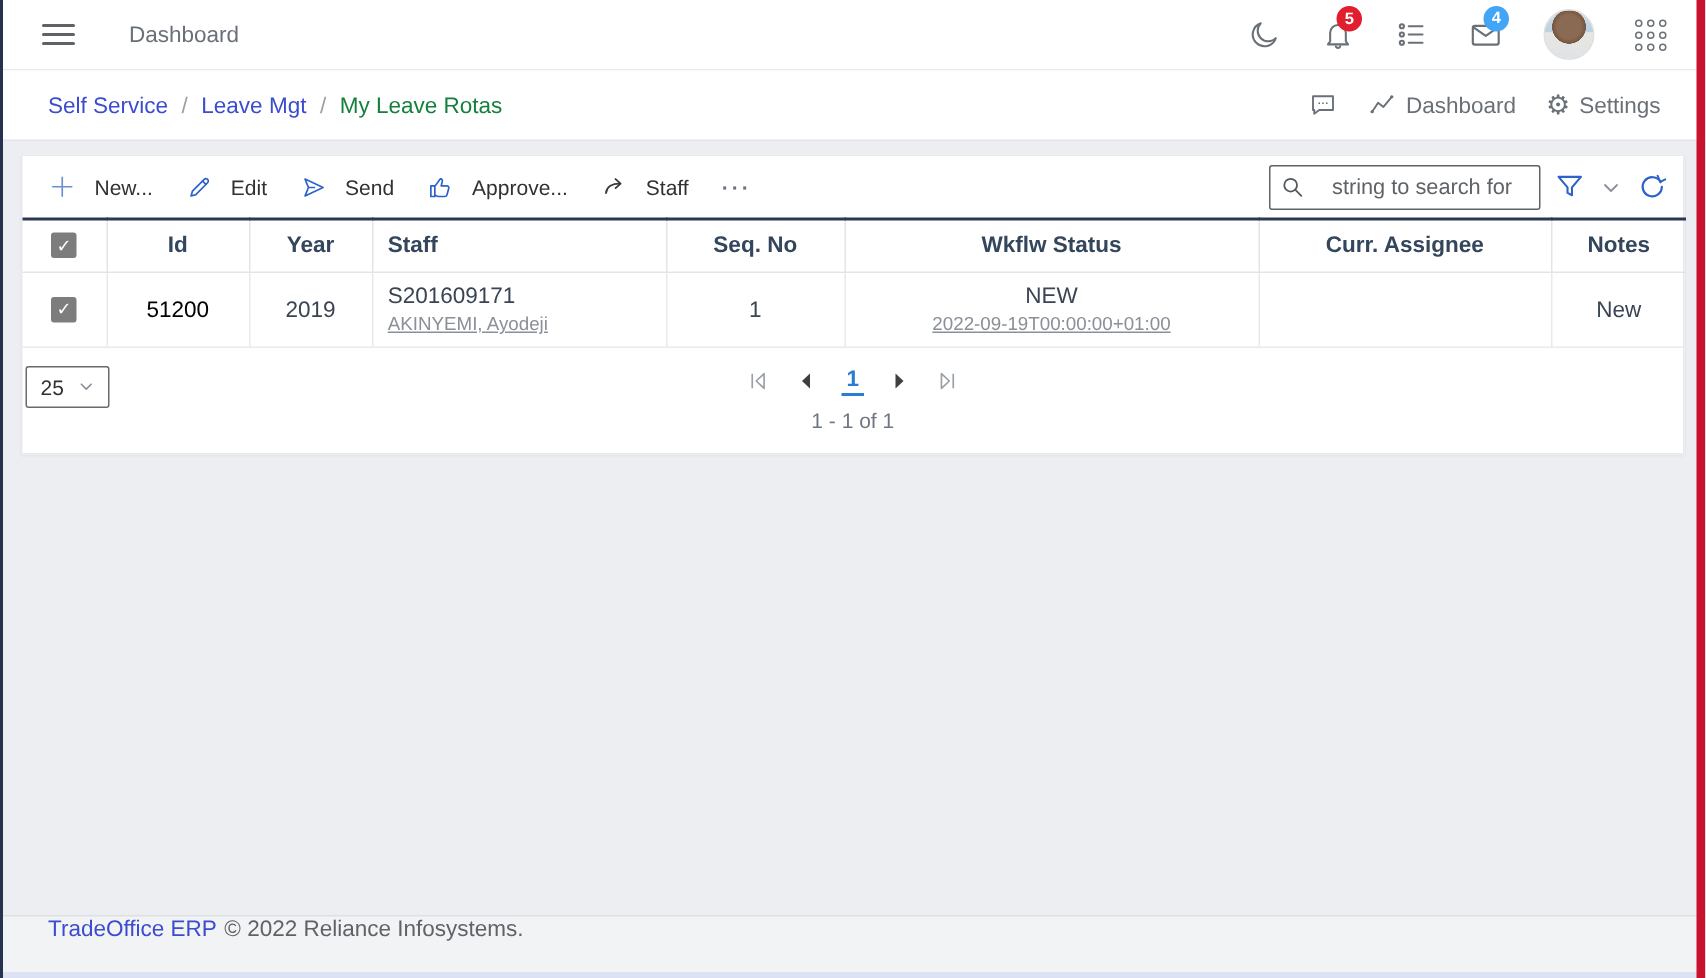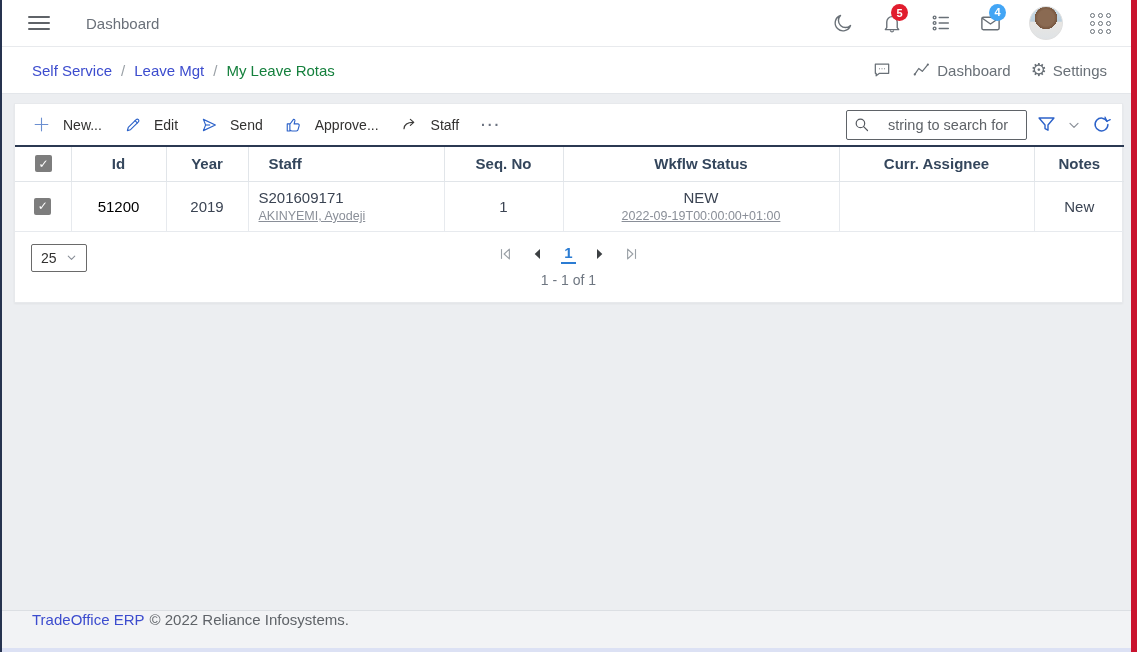--- a/index.html
+++ b/index.html
@@ -59,36 +59,36 @@
   .search-box input { border:none; outline:none; width:100%; margin-left:6px; font-size:14.5px;
                       color:#323130; font-family:inherit; }
   .search-box input::placeholder { color:#5f6368; opacity:1; }
   .icon-btn { display:flex; align-items:center; cursor:pointer; background:none; border:none; padding:0; }
 
   
   table.grid { width:100%; border-collapse:collapse; table-layout:fixed;
                border-top:2px solid #2b3952; }
   table.grid th { font-size:15px; font-weight:bold; color:#34465c; height:35px;
                   border-right:1px solid #e1e5e9; border-bottom:1px solid #e1e5e9;
-                  text-align:center; padding:0 20px; }
+                  text-align:center; padding:0 10px; }
   table.grid th.left, table.grid td.left { text-align:left; }
   table.grid th:last-child, table.grid td:last-child { border-right:none; }
   table.grid td { font-size:15px; color:#3b4453; height:50px; text-align:center;
                   border-right:1px solid #e7eaee; border-bottom:1px solid #e7eaee;
                   padding:6px 10px; vertical-align:middle; }
   .cell-sub { font-size:12.5px; color:#8a8f98; margin-top:3px;text-decoration:underline; }
   .id-link { color:#000000; text-decoration:none; cursor:pointer; }
   .state-text { color:#5f6a78; }
   .checkbox { width:17px; height:17px; background:#7d7d7d; border-radius:2px; margin:0 auto;
               display:flex; align-items:center; justify-content:center; cursor:pointer; }
   .checkbox::after { content:"✓"; color:#fff; font-size:12px; font-weight:bold; line-height:1; }
 
   
   .pagination { position:relative; padding:10px 0 14px; display:flex; flex-direction:column; align-items:center; }
-  .page-size { position:absolute; left:16px; top:12px; display:flex; align-items:center; gap:8px;
+  .page-size { position:absolute; left:2px; top:12px; display:flex; align-items:center; gap:8px;
                border:1px solid #6a6a6a; border-radius:2px; height:28px; padding:0 8px 0 9px;
                font-size:14px; color:#323130; background:#fff; cursor:pointer; }
   .pager { display:flex; align-items:center; gap:15px; margin-top:2px; }
   .pager .pg { display:flex; align-items:center; cursor:pointer; }
   .page-current { color:#2b7cd3; font-weight:bold; font-size:15px; border-bottom:2px solid #2b7cd3;
                   padding:0 3px 1px; cursor:pointer; }
   .range-text { margin-top:8px; font-size:14px; color:#6e7681; }
 
   
   .footer { flex:0 0 38px; background:#f2f3f5; border-top:1px solid #dcdfe3;

